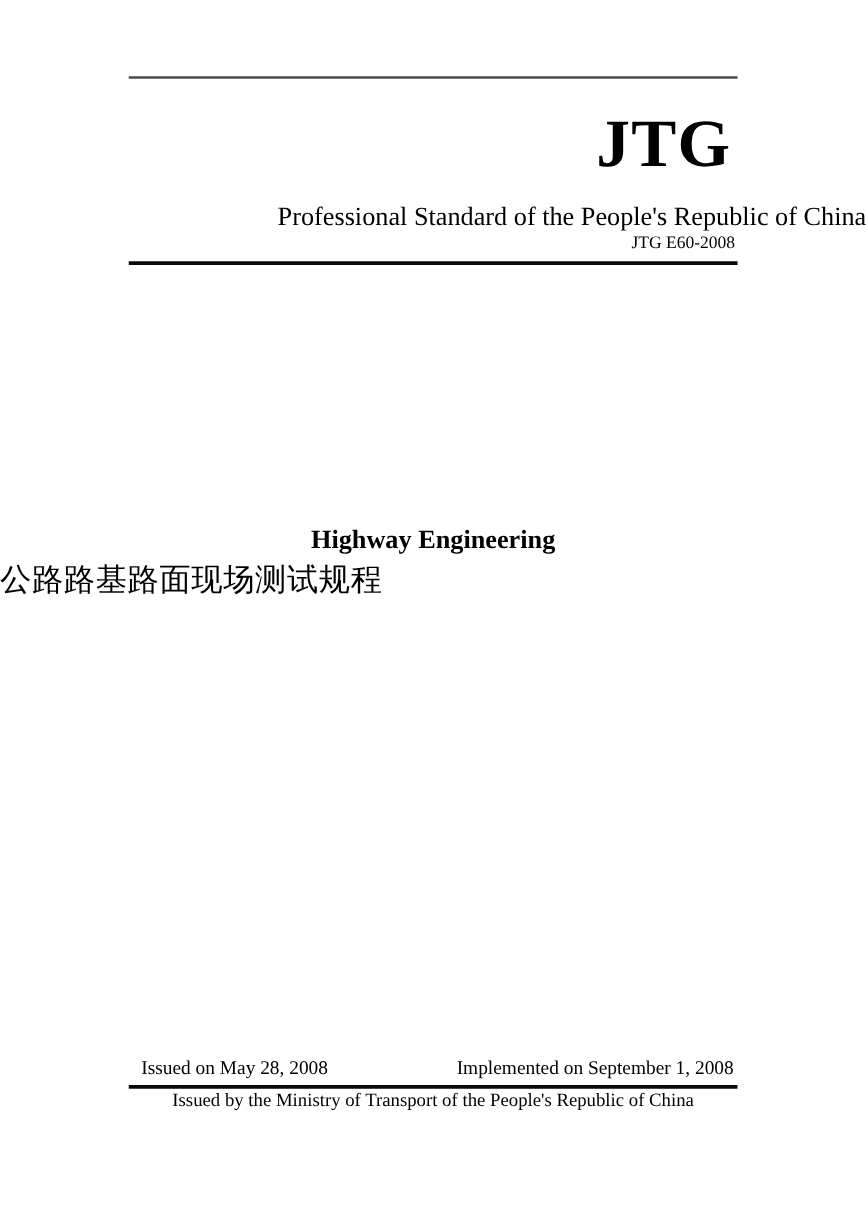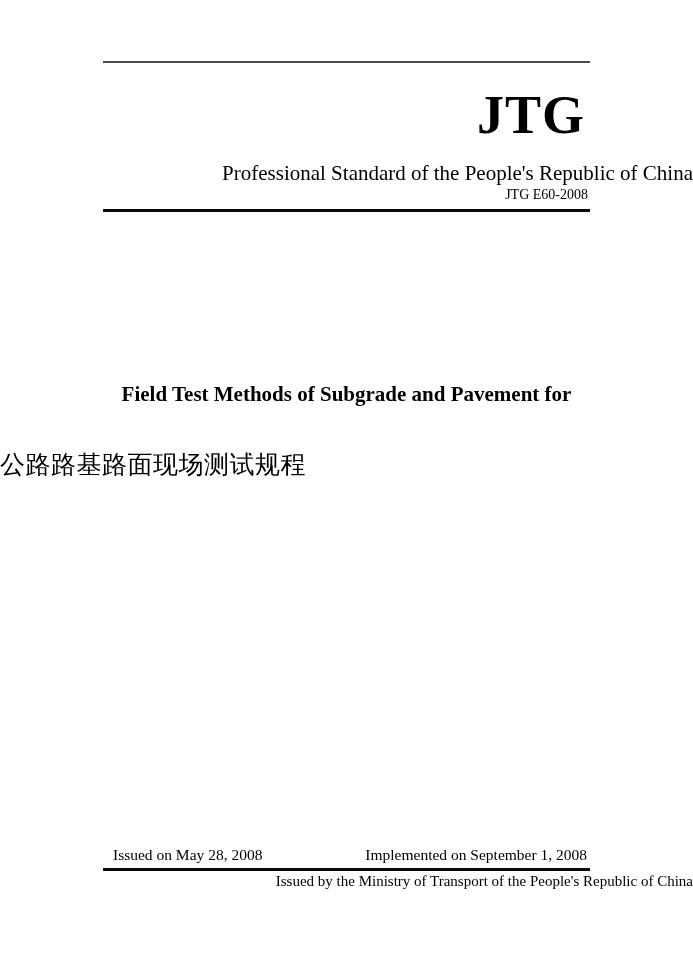--- a/index.html
+++ b/index.html
@@ -91,42 +91,42 @@
     font-size: 15.5px;
     line-height: 1.3;
     padding-left: 10px;
     padding-right: 3px;
   }
   .issuer-line {
     position: absolute;
     top: 872px;
     left: 0;
     right: 0;
-    text-align: right;
+    text-align: center;
     font-size: 15px;
     line-height: 1.3;
   }
 </style>
 </head>
 <body>
 
 <div class="page">
 
   <div class="rule rule-thin"></div>
 
   <div class="jtg-logo">JTG</div>
 
   <div class="standard-type">Professional Standard of the People's Republic of China</div>
 
   <div class="standard-code">JTG E60-2008</div>
 
   <div class="rule rule-thick-top"></div>
 
-  <div class="title-en-1">Field Test Methods of Subgrade and Pavement for</div>
 
+  <div class="title-en-2">Highway Engineering</div>
 
   <div class="title-zh">公路路基路面现场测试规程</div>
 
   <div class="dates-row">
     <span>Issued on May 28, 2008</span>
     <span>Implemented on September 1, 2008</span>
   </div>
 
   <div class="rule rule-thick-bottom"></div>
 

